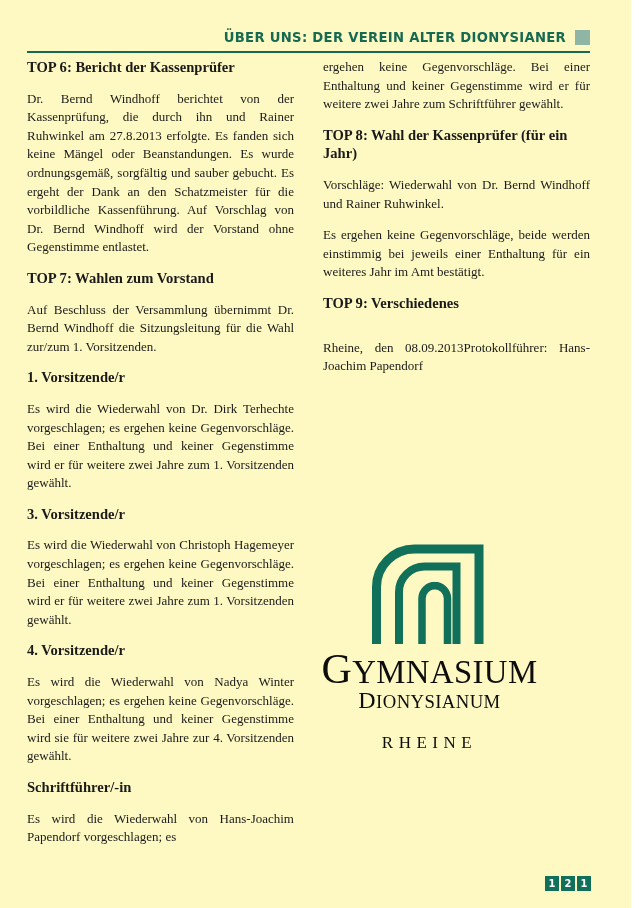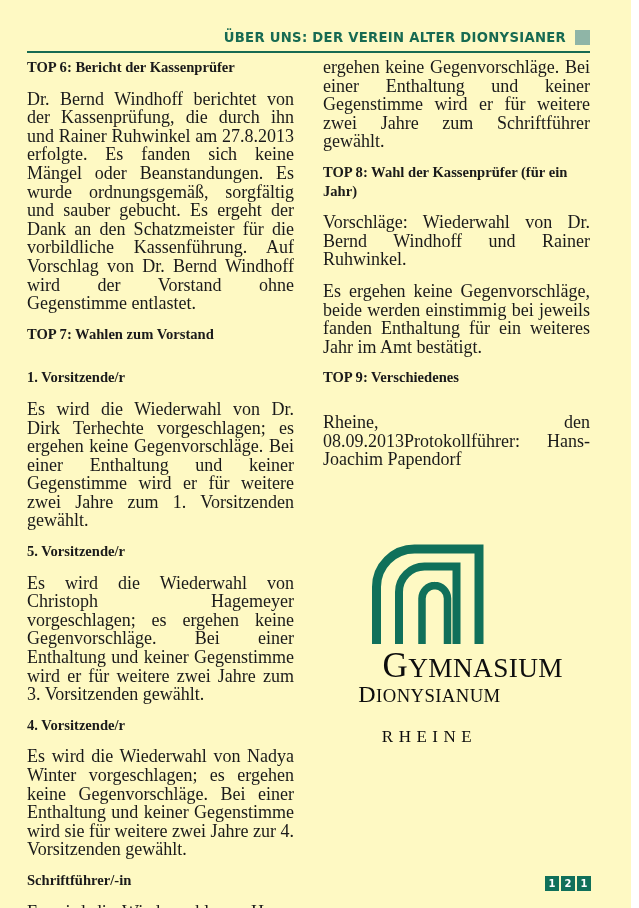--- a/index.html
+++ b/index.html
@@ -63,21 +63,21 @@
   .col {
     position: absolute;
     top: 0;
     width: 267px;
   }
   .col-left  { left: 0; }
   .col-right { left: 296px; }
 
   p.body {
     margin: 0 0 0 0;
-    font-size: 18px;
+    font-size: 13px;
     line-height: 18.6px;
     text-align: justify;
     text-justify: inter-word;
     hyphens: manual;
     -webkit-hyphens: manual;
   }
   h3.head {
     margin: 0;
     font-size: 14.6px;
     line-height: 18.6px;
@@ -101,21 +101,21 @@
     margin: 0 auto 6px auto;
     display: block;
   }
   .logo-l1, .logo-l2 {
     font-family: "Liberation Serif", serif;
     color: #0d0d0d;
     font-weight: normal;
     line-height: 0.93;
     letter-spacing: 0.4px;
   }
-  .logo-l1 { font-size: 35px; text-align: right; }
+  .logo-l1 { font-size: 42px; }
   .logo-l2 { font-size: 24px; }
   .logo-small {
     margin-top: 22px;
     font-family: "Liberation Serif", serif;
     font-size: 17px;
     letter-spacing: 5.5px;
     color: #0d0d0d;
   }
   .sc { font-size: 0.78em; }
 
@@ -152,45 +152,46 @@
   <div class="runhead-rule"></div>
 
   <div class="columns">
     <div class="col col-left" id="col-left">
         <h3 class="head">TOP 6:  Bericht der Kassenprüfer</h3>
         <div class="gap-para"></div>
         <p class="body">Dr. Bernd Windhoff berichtet von der Kassenprüfung, die durch ihn und Rainer Ruhwinkel am 27.8.2013 erfolgte. Es fanden sich keine Mängel oder Beanstandungen. Es wurde ordnungsgemäß, sorgfältig und sauber gebucht. Es ergeht der Dank an den Schatzmeister für die vorbildliche Kassenführung. Auf Vorschlag von Dr. Bernd Windhoff wird der Vorstand ohne Gegenstimme entlastet.</p>
         <div class="gap-head"></div>
         <h3 class="head">TOP 7: Wahlen zum Vorstand</h3>
         <div class="gap-para"></div>
+        <p class="body">Auf Beschluss der Versammlung übernimmt Dr. Bernd Windhoff die Sitzungsleitung für die Wahl zur/zum 1. Vorsitzenden.</p>
         <div class="gap-head"></div>
         <h3 class="head">1. Vorsitzende/r</h3>
         <div class="gap-para"></div>
         <p class="body">Es wird die Wiederwahl von Dr. Dirk Terhechte  vorgeschlagen; es ergehen keine Gegenvorschläge. Bei einer Enthaltung und keiner Gegenstimme wird er für weitere zwei Jahre zum 1. Vorsitzenden gewählt.</p>
         <div class="gap-head"></div>
-        <h3 class="head">5. Vorsitzende/r</h3>
-        <div class="gap-para"></div>
-        <p class="body">Es wird die Wiederwahl von Christoph Hagemeyer  vorgeschlagen; es ergehen keine Gegenvorschläge. Bei einer Enthaltung und keiner Gegenstimme wird er für weitere zwei Jahre zum 3. Vorsitzenden gewählt.</p>
+        <h3 class="head">3. Vorsitzende/r</h3>
+        <div class="gap-para"></div>
+        <p class="body">Es wird die Wiederwahl von Christoph Hagemeyer  vorgeschlagen; es ergehen keine Gegenvorschläge. Bei einer Enthaltung und keiner Gegenstimme wird er für weitere zwei Jahre zum 1. Vorsitzenden gewählt.</p>
         <div class="gap-head"></div>
         <h3 class="head">4. Vorsitzende/r</h3>
         <div class="gap-para"></div>
         <p class="body">Es wird die Wiederwahl von Nadya Winter  vorgeschlagen; es ergehen keine Gegenvorschläge. Bei einer Enthaltung und keiner Gegenstimme wird sie für weitere zwei Jahre zur 4. Vorsitzenden gewählt.</p>
         <div class="gap-head"></div>
         <h3 class="head">Schriftführer/-in</h3>
         <div class="gap-para"></div>
         <p class="body">Es wird die  Wiederwahl von Hans-Joachim Papendorf vorgeschlagen; es</p>
       </div>
     <div class="col col-right" id="col-right">
         <p class="body">ergehen keine Gegenvorschläge. Bei einer Enthaltung und keiner Gegenstimme wird er für weitere zwei Jahre zum Schriftführer gewählt.</p>
         <div class="gap-head"></div>
         <h3 class="head">TOP 8: Wahl der Kassenprüfer (für ein Jahr)</h3>
         <div class="gap-para"></div>
         <p class="body">Vorschläge: Wiederwahl von Dr. Bernd Windhoff und Rainer Ruhwinkel.</p>
         <div class="gap-para"></div>
-        <p class="body">Es ergehen keine Gegenvorschläge, beide werden einstimmig bei jeweils fanden Enthaltung für ein weiteres Jahr im Amt bestätigt.</p>
+        <p class="body">Es ergehen keine Gegenvorschläge, beide werden einstimmig bei jeweils einer Enthaltung für ein weiteres Jahr im Amt bestätigt.</p>
         <div class="gap-head"></div>
         <h3 class="head">TOP 9: Verschiedenes</h3>
         <div class="gap-para"></div>
         <div class="gap-para"></div>
         <p class="body">Rheine, den 08.09.2013Protokollführer: Hans-Joachim Papendorf</p>
       </div>
   </div>
 
   <div class="logo-block">
     <svg class="logo-mark" viewBox="0 0 126 104">

